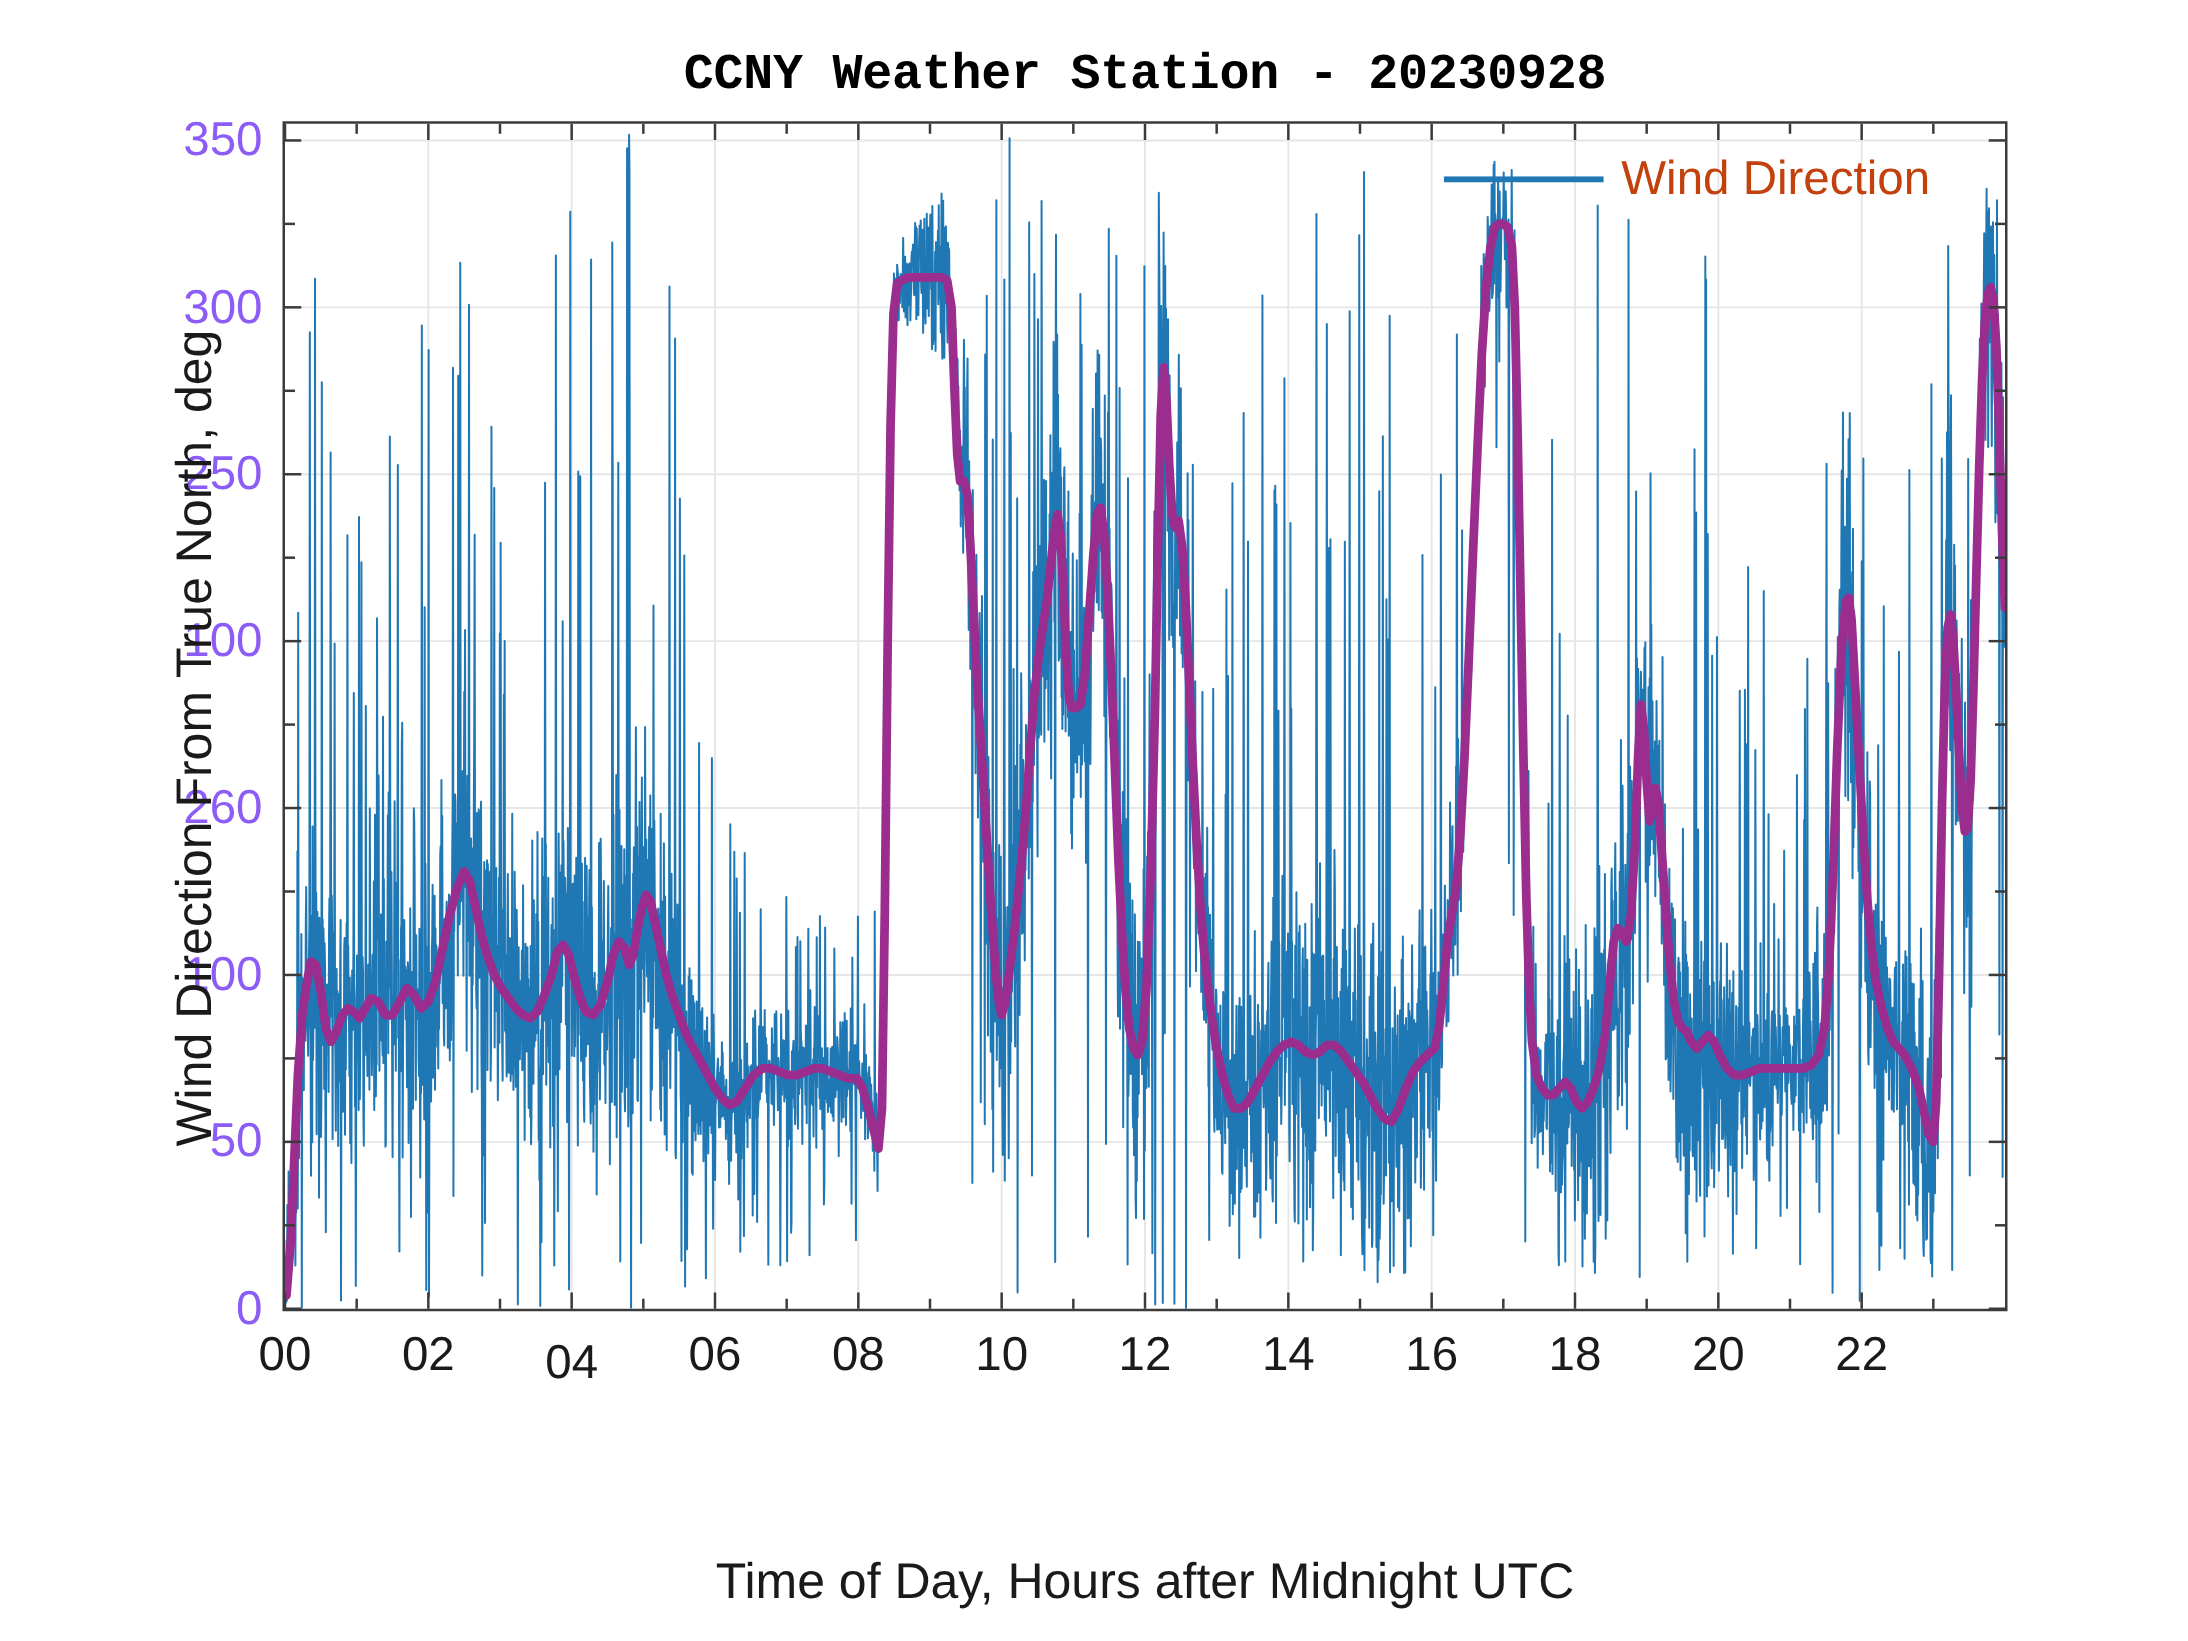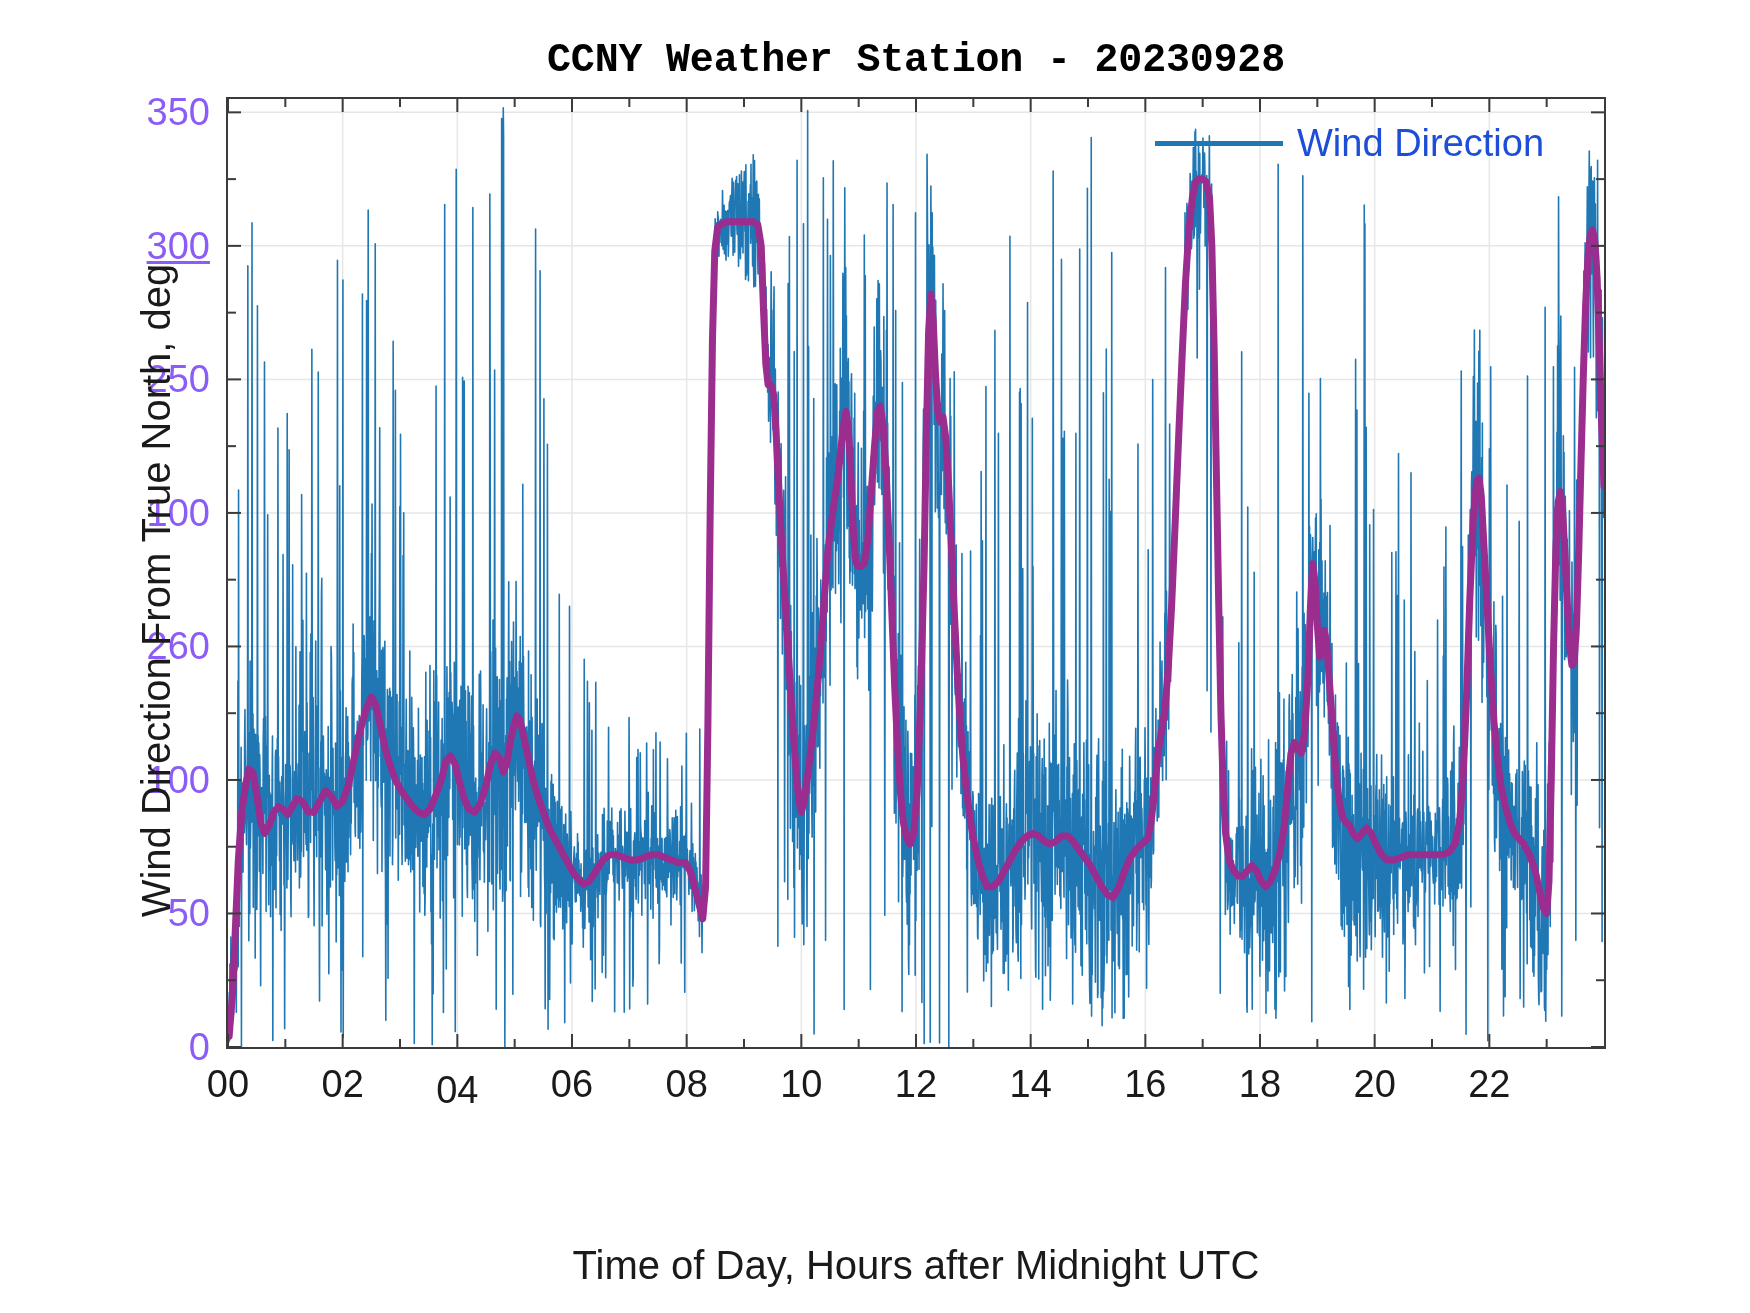--- a/index.html
+++ b/index.html
@@ -116,21 +116,21 @@
     gap: 14px;
     padding: 4px 10px;
   }
   #legend-line {
     display: block;
     width: 128px;
     height: 5px;
   }
   #legend-label {
     font-size: 38px;
-    color: #1d4ed8;
+    color: #c2410c;
     font-family: "Liberation Sans", sans-serif;
     white-space: nowrap;
   }
 </style>
 </head>
 <body>
 
 <div id="figure">
 
   <div id="chart-title" class="axes-centered">CCNY Weather Station - 20230928</div>
@@ -247,21 +247,21 @@
       <line x1="1604" y1="179.11267605633805" x2="1596" y2="179.11267605633805" stroke="#3b3b3b" stroke-width="2"></line>
     </svg>
 
   <div id="ytick-labels">
       <div class="ytick-label" style="top: 1028px;">0</div>
       <div class="ytick-label" style="top: 894.479px;">50</div>
       <div class="ytick-label" style="top: 760.958px; text-align: right;">100</div>
       <div class="ytick-label" style="top: 627.437px;">260</div>
       <div class="ytick-label" style="top: 493.915px;">100</div>
       <div class="ytick-label" style="top: 360.394px;">250</div>
-      <div class="ytick-label" style="top: 226.873px; text-decoration: underline;">300</div>
+      <div class="ytick-label" style="top: 226.873px;">300</div>
       <div class="ytick-label" style="top: 93.3521px;">350</div>
     </div>
   <div id="xtick-labels">
       <div class="xtick-label" style="width: 120px; left: 168px; top: 1065px;">00</div>
       <div class="xtick-label" style="width: 120px; left: 282.667px; top: 1065px;">02</div>
       <div class="xtick-label" style="width: 120px; left: 397.333px; top: 1043px; margin-top: 28px;">04</div>
       <div class="xtick-label" style="width: 120px; left: 512px; top: 1065px;">06</div>
       <div class="xtick-label" style="width: 120px; left: 626.667px; top: 1065px;">08</div>
       <div class="xtick-label" style="width: 120px; left: 741.333px; top: 1065px;">10</div>
       <div class="xtick-label" style="width: 120px; left: 856px; top: 1065px;">12</div>

